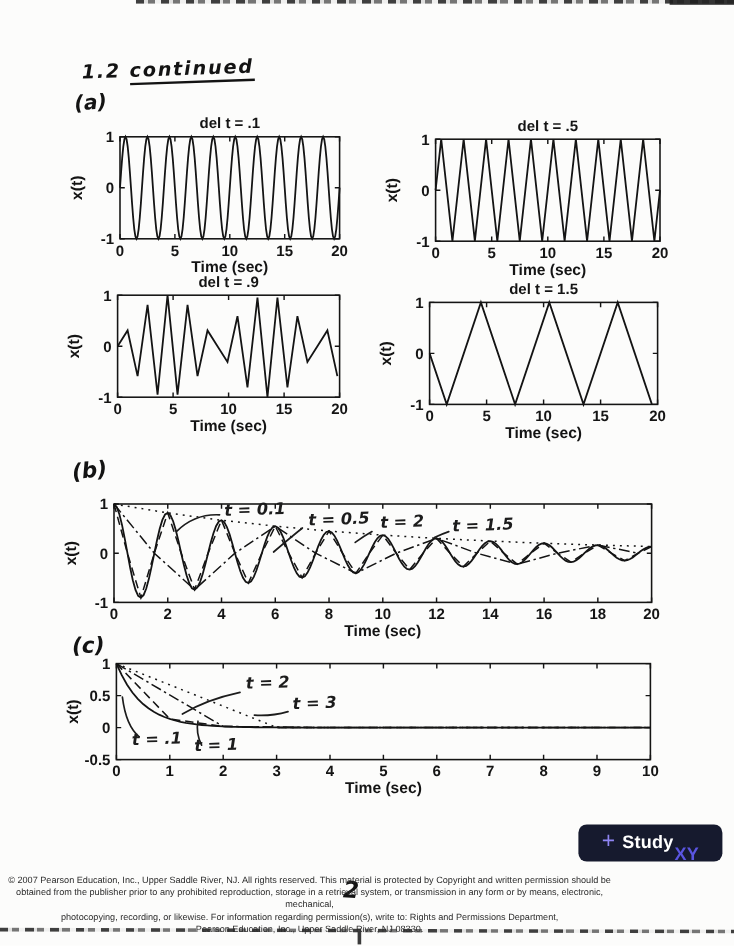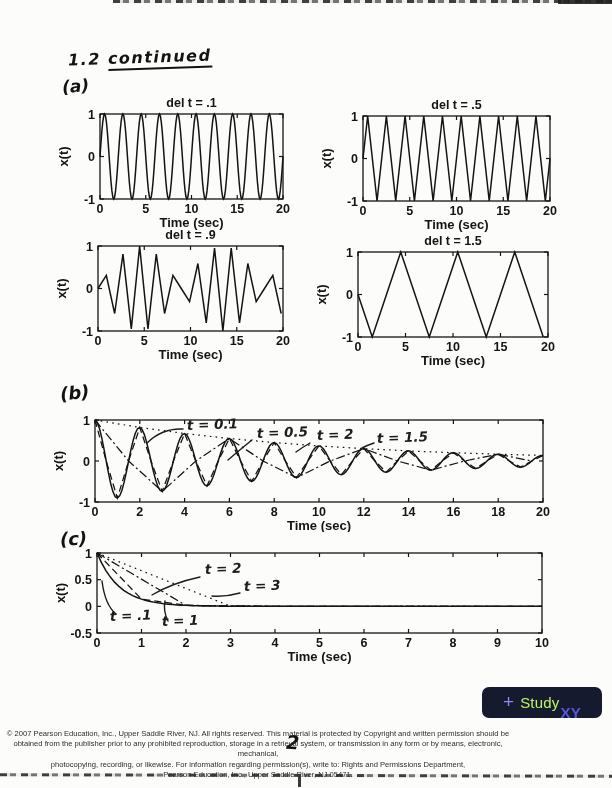--- a/index.html
+++ b/index.html
@@ -31,21 +31,21 @@
   #chart-a4{left:313px;top:232px;}
   #chart-b{left:50px;top:398px;}
   #chart-c{left:52px;top:533px;}
   
   .copyright{position:absolute;left:0;top:729px;width:516px;text-align:center;
              font-size:7.6px;line-height:10.2px;color:#2c2c2c;}
   
   .logo{position:absolute;left:482px;top:687px;width:120px;height:31px;border-radius:7px;
         display:flex;align-items:center;justify-content:center;gap:6px;}
   .logo .plus{font-size:19px;font-weight:400;line-height:1;margin-top:-2px;}
-  .logo .study{font-size:15px;font-weight:400;color:#bef264;letter-spacing:.2px;}
+  .logo .study{font-size:15px;font-weight:700;color:#ffffff;letter-spacing:.2px;}
   .logo .xy{font-size:15px;font-weight:700;letter-spacing:.2px;margin-left:-5px;margin-top:20px;}
 </style>
 </head>
 <body>
 
 <div class="page">
 
   <div id="artifact-top" class="artifact speckle"></div>
   <div id="artifact-top-right" class="artifact"></div>
   <div id="artifact-bottom" class="artifact speckle"></div>
@@ -305,21 +305,21 @@
         <path d="M116,88 Q111,78 113,68" fill="none" stroke="#1c1c1c" stroke-width="1.4" stroke-linecap="round"></path>
         <text x="110" y="93" font-size="13.5" font-weight="600" font-style="italic" font-family="DejaVu Sans, sans-serif" fill="#1c1c1c" transform="rotate(-2 110 93)">t = 1</text>
       </svg></div>
 
   <div id="page-number" class="hand">2</div>
 
   <div class="copyright">
     <div>© 2007 Pearson Education, Inc., Upper Saddle River, NJ. All rights reserved. This material is protected by Copyright and written permission should be</div>
     <div>obtained from the publisher prior to any prohibited reproduction, storage in a retrieval system, or transmission in any form or by means, electronic, mechanical,</div>
     <div>photocopying, recording, or likewise. For information regarding permission(s), write to: Rights and Permissions Department,</div>
-    <div>Pearson Education, Inc., Upper Saddle River, NJ 05471.</div>
+    <div>Pearson Education, Inc., Upper Saddle River, NJ 08330.</div>
   </div>
 
   <div class="logo" id="studyxy-logo" style="background: rgb(22, 26, 46);">
     <span class="plus" style="color: rgb(143, 133, 243);">+</span>
     <span class="study">Study</span>
     <span class="xy" style="color: rgb(90, 85, 224);">XY</span>
   </div>
 
 </div>
 

